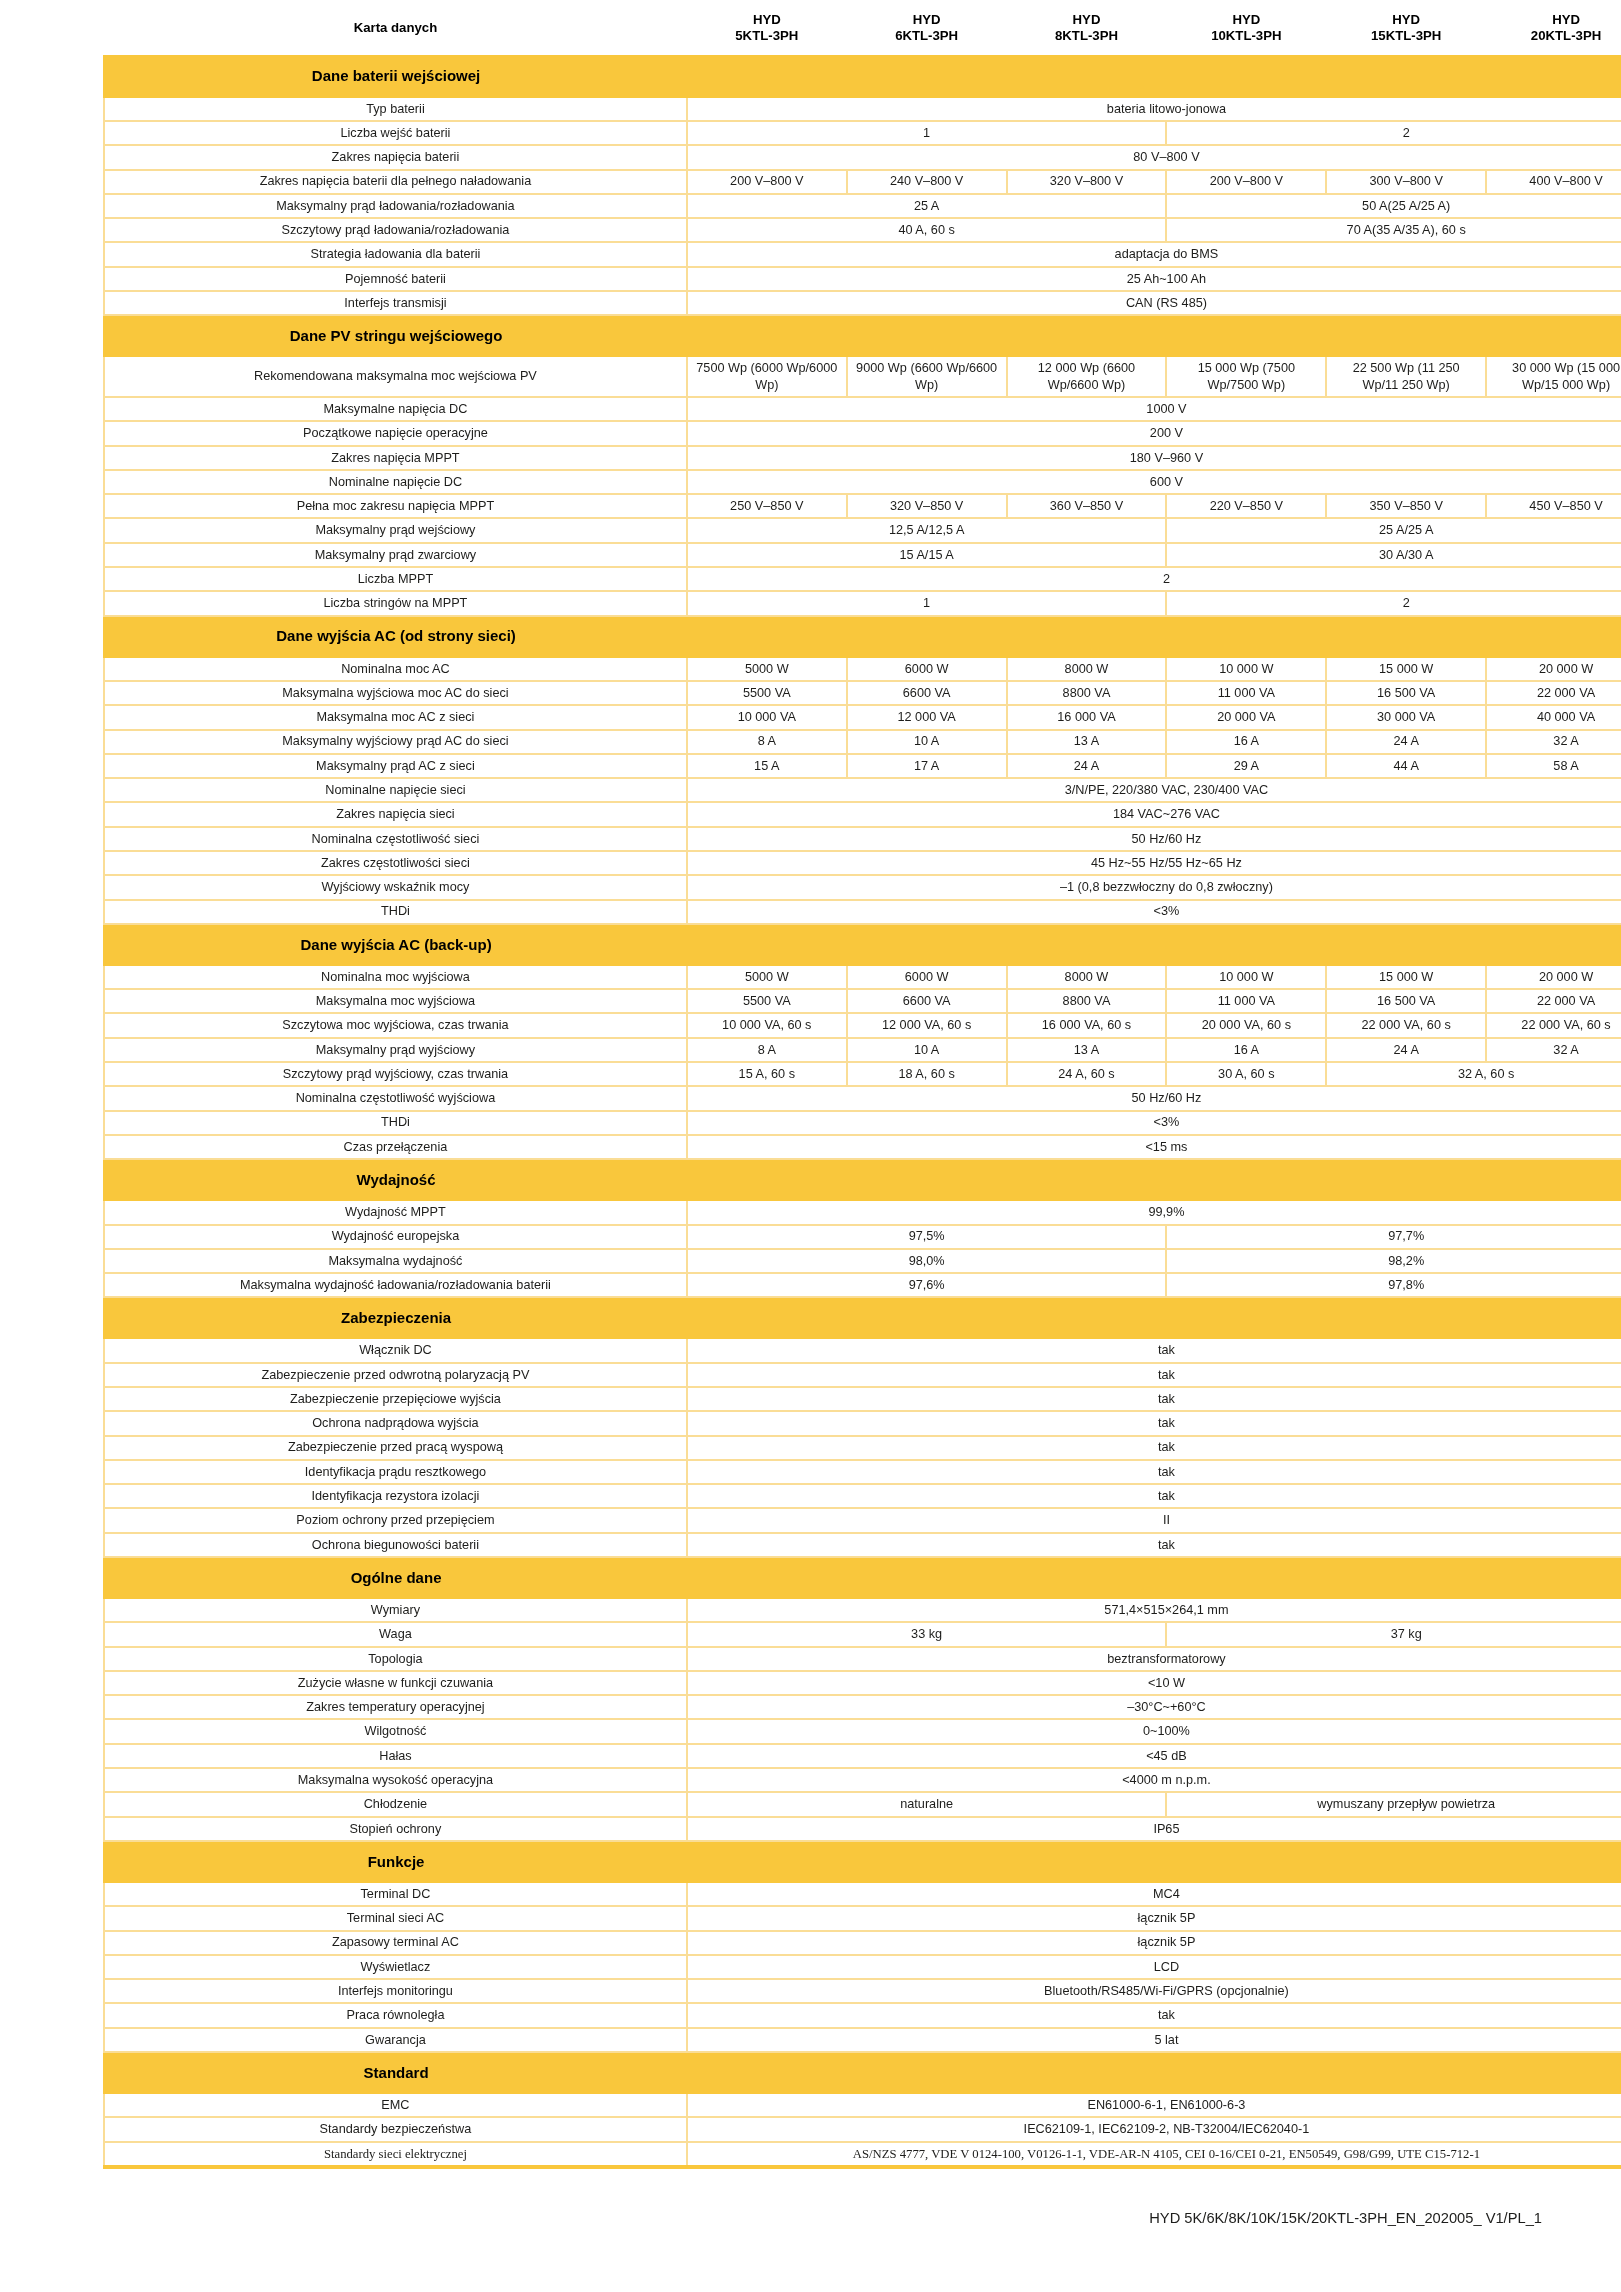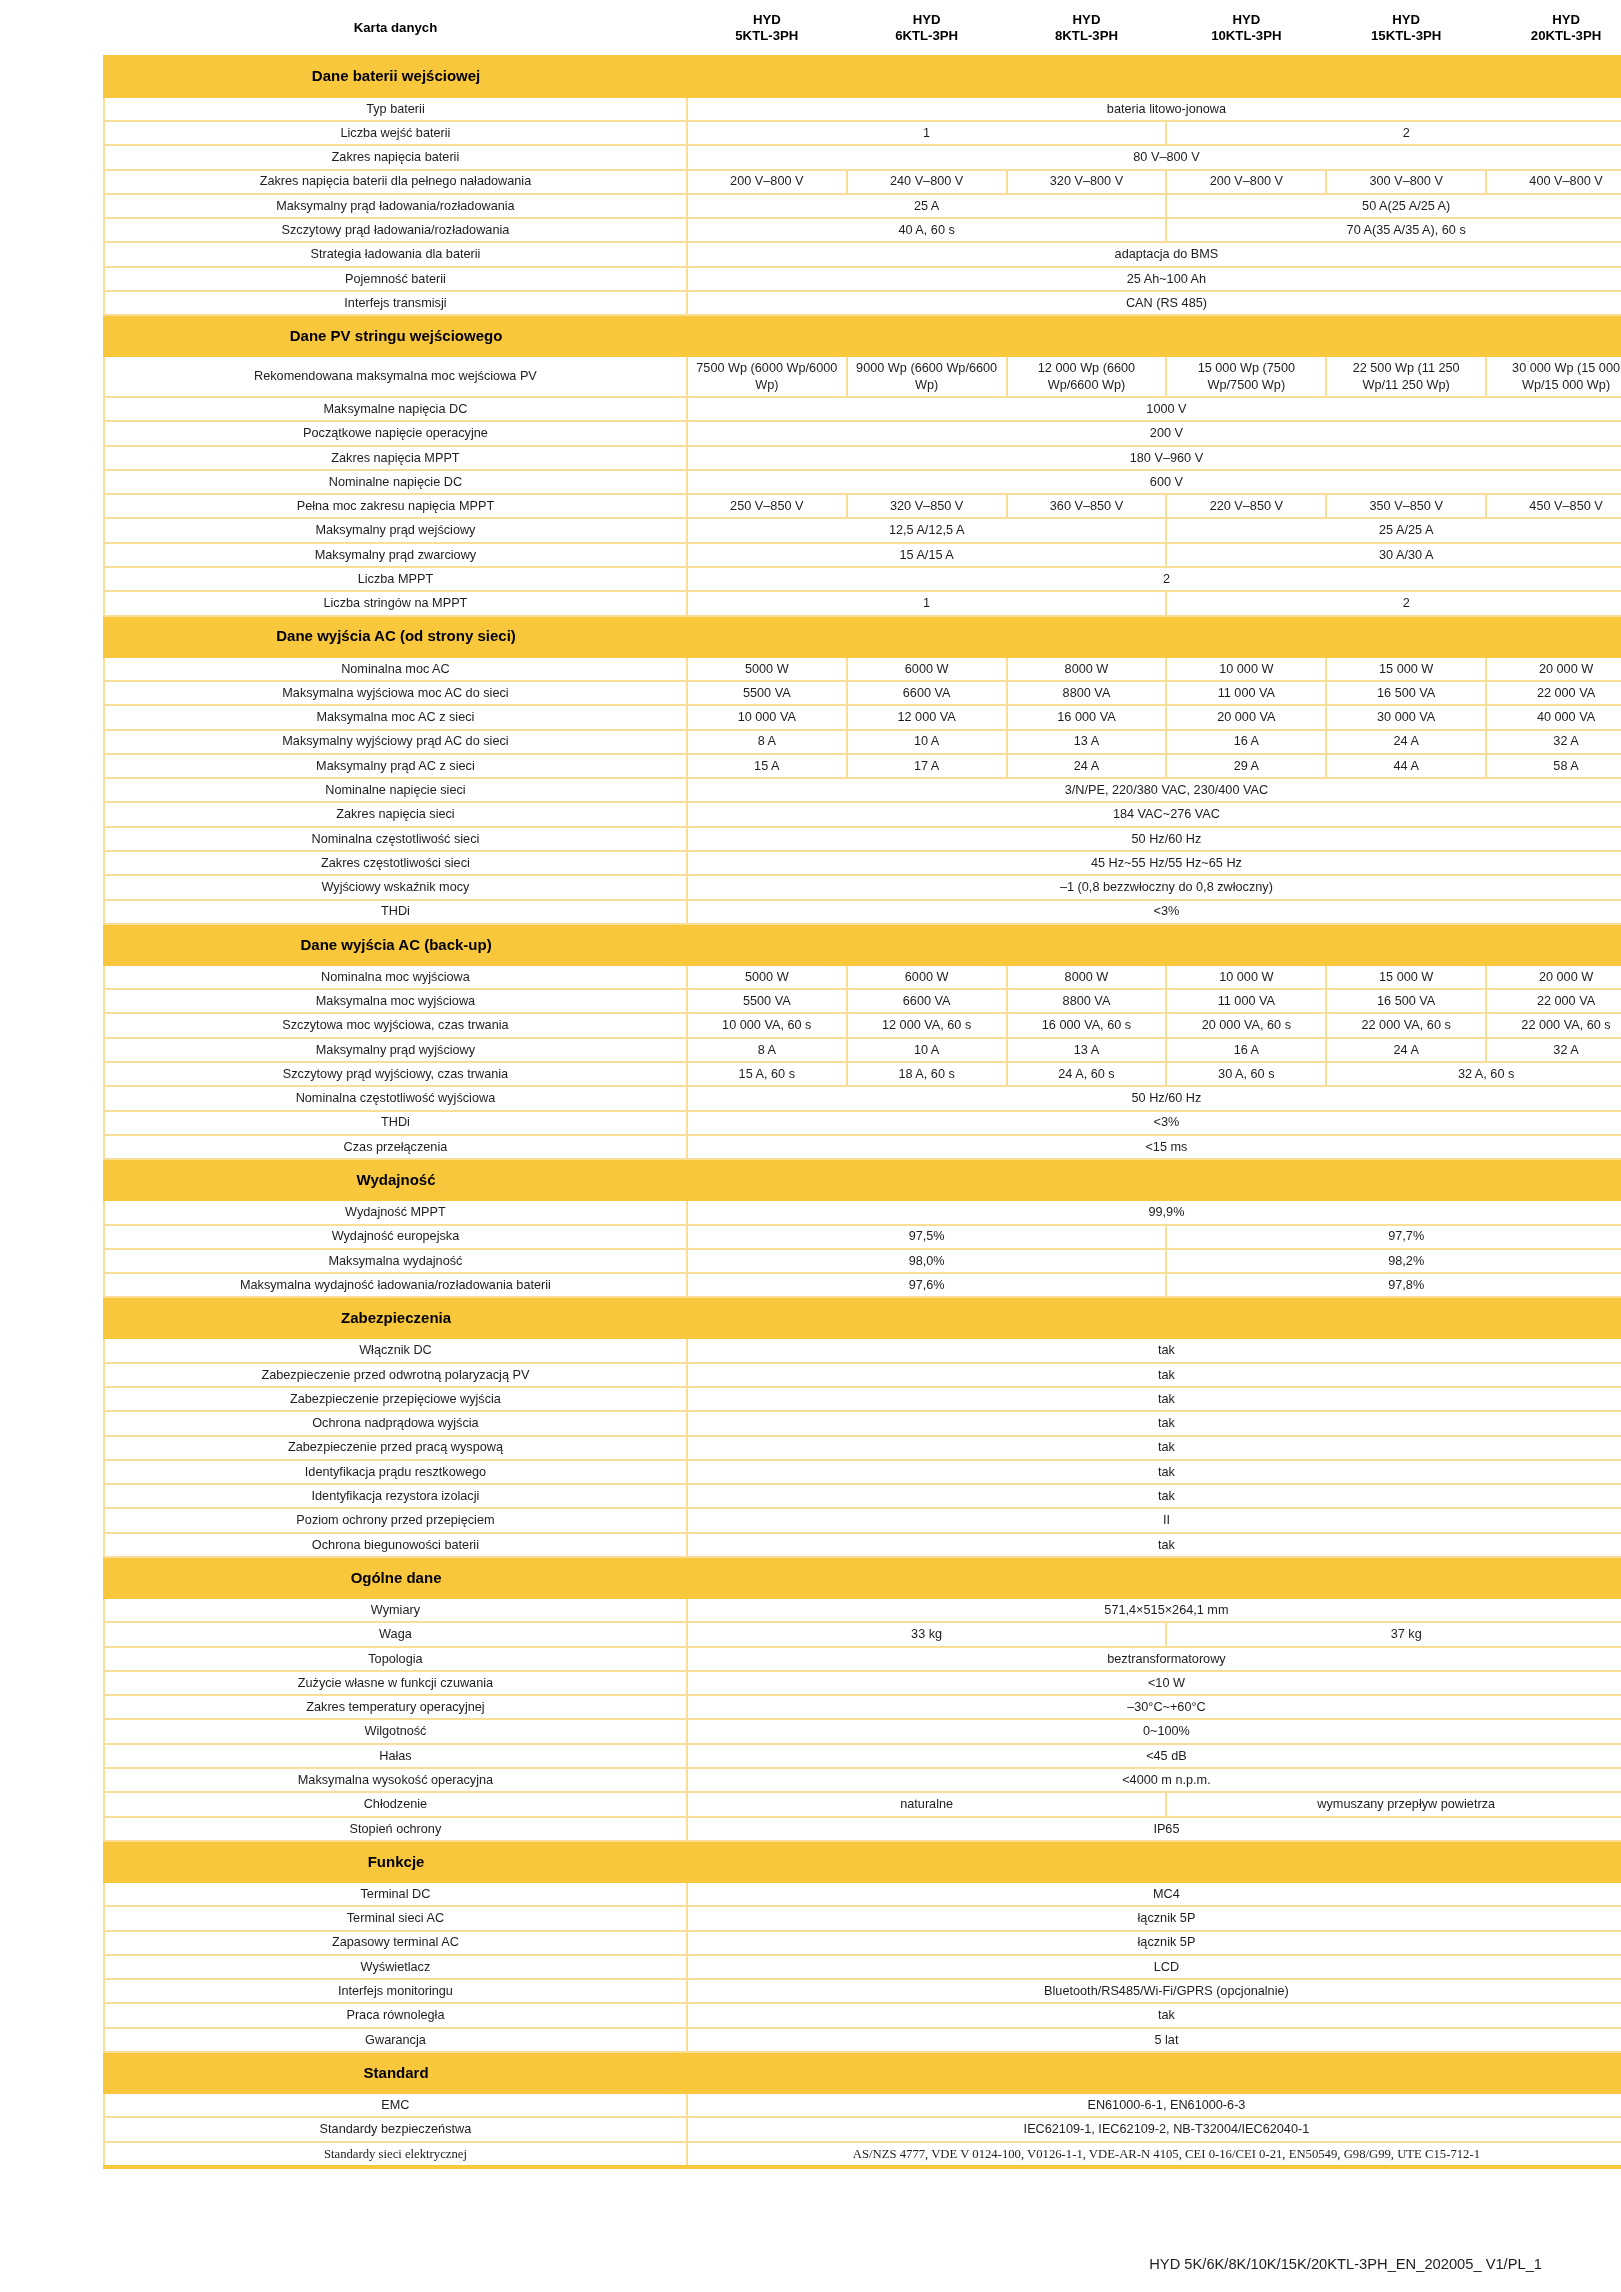--- a/index.html
+++ b/index.html
@@ -63,21 +63,20 @@
   }
   tbody tr:last-child td { border-bottom: 4.9px solid var(--section-bg); font-family: Liberation Serif, serif; }
 
   .footer-note {
     width: 1416px;
     margin-left: 103px;
     text-align: right;
     padding: 41px 80px 0 0;
     font-size: 14.7px;
     color: #1d1d1b;
-    margin-top: 46px;
   }
 </style>
 </head>
 <body>
 
 <div class="page">
   <table class="spec">
     <colgroup>
       <col class="c-label">
       <col class="c-val">

